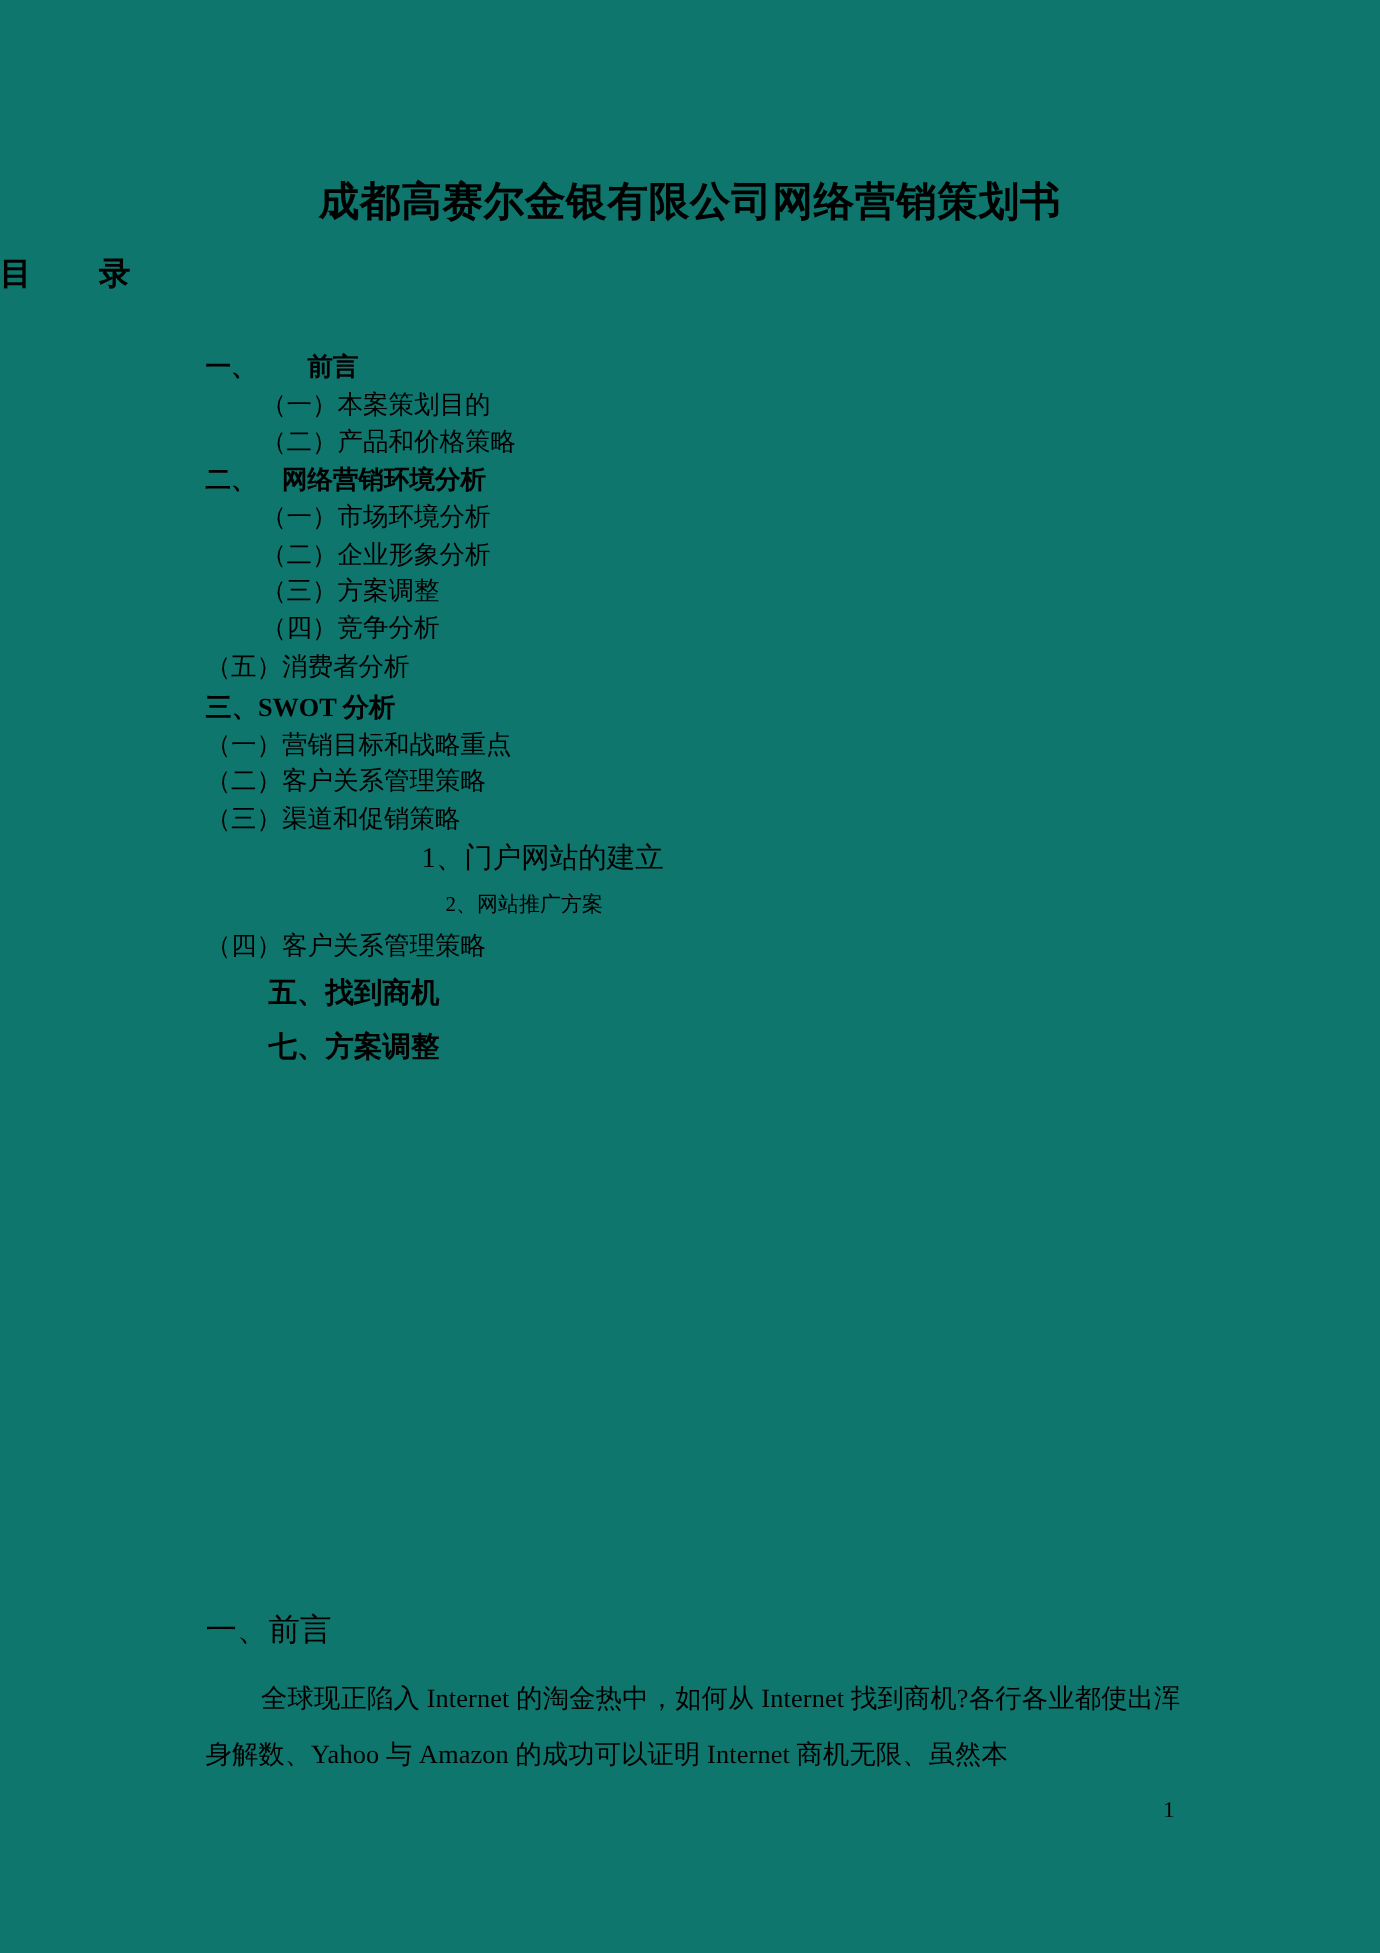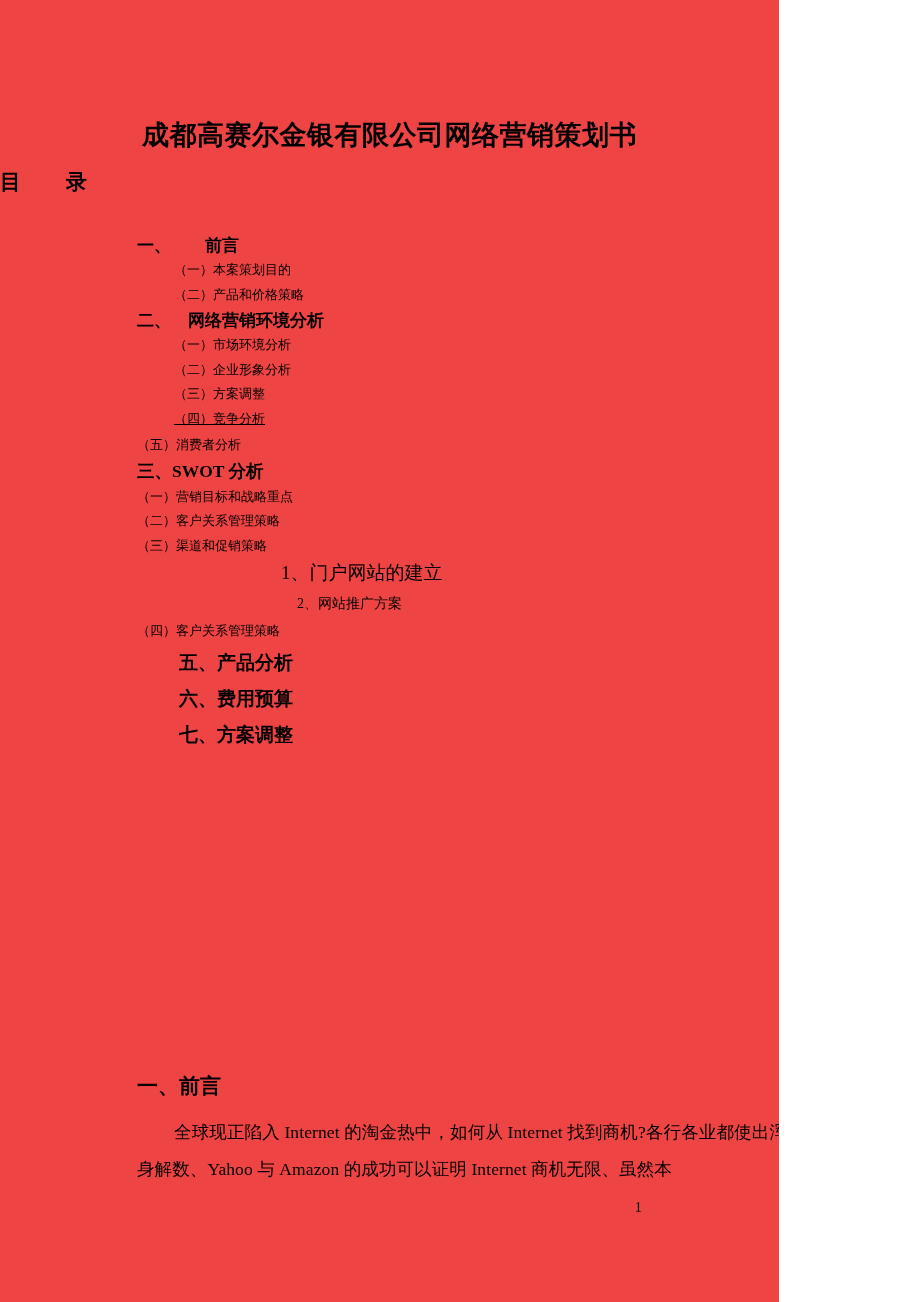--- a/index.html
+++ b/index.html
@@ -6,23 +6,23 @@
     margin: 0;
     padding: 0;
     background: #ffffff;
   }
   body {
     font-family: "Liberation Serif", "DejaVu Serif", serif;
     color: #000000;
   }
   .page {
     position: relative;
-    width: 779px;
+    width: 920px;
     height: 1302px;
-    background: #ef4444;
+    background: #0f766e;
     overflow: hidden;
     box-sizing: border-box;
   }
 
   
   .doc-title {
     position: absolute;
     left: 0;
     right: 0;
     top: 118px;
@@ -65,21 +65,21 @@
   }
   .toc-line.swot {
     font-family: "Liberation Serif", "DejaVu Serif", serif;
     font-weight: bold;
     font-size: 17.5px;
     line-height: 27px;
   }
   .toc-line.sub {
     font-family: "Liberation Serif", "DejaVu Serif", serif;
     font-weight: normal;
-    font-size: 13px;
+    font-size: 17px;
     line-height: 24.5px;
   }
   .toc-line.sub-indent { padding-left: 37px; }
   .toc-line.sub-flush  { padding-left: 0px; }
   .toc-line.num1 {
     font-family: "Liberation Serif", "DejaVu Serif", serif;
     font-size: 19px;
     padding-left: 144px;
     line-height: 30px;
   }
@@ -89,29 +89,29 @@
     padding-left: 160px;
     line-height: 31px;
   }
   .toc-line.big {
     font-family: "DejaVu Sans", "Liberation Sans", sans-serif;
     font-weight: bold;
     font-size: 19px;
     padding-left: 42px;
     line-height: 36px;
   }
-  .toc-line.sp-after-four { margin-bottom: 2px; text-decoration: underline; }
+  .toc-line.sp-after-four { margin-bottom: 2px; }
 
   
   .body-heading {
     position: absolute;
     left: 137px;
     top: 1072px;
     font-family: "DejaVu Sans", "Liberation Sans", sans-serif;
-    font-weight: bold;
+    font-weight: normal;
     font-size: 21px;
     line-height: 28px;
     white-space: pre;
   }
   .body-para {
     position: absolute;
     left: 137px;
     top: 1114px;
     width: 650px;
     font-family: "Liberation Serif", "DejaVu Serif", serif;
@@ -150,22 +150,21 @@
       <div class="toc-line sub sub-indent">（三）方案调整</div>
       <div class="toc-line sub sub-indent sp-after-four">（四）竞争分析</div>
       <div class="toc-line sub sub-flush">（五）消费者分析</div>
       <div class="toc-line swot">三、SWOT 分析</div>
       <div class="toc-line sub sub-flush">（一）营销目标和战略重点</div>
       <div class="toc-line sub sub-flush">（二）客户关系管理策略</div>
       <div class="toc-line sub sub-flush">（三）渠道和促销策略</div>
       <div class="toc-line num1">1、门户网站的建立</div>
       <div class="toc-line num2">2、网站推广方案</div>
       <div class="toc-line sub sub-flush">（四）客户关系管理策略</div>
-      <div class="toc-line big">五、产品分析</div>
-      <div class="toc-line big">六、费用预算</div>
+      <div class="toc-line big">五、找到商机</div>
       <div class="toc-line big">七、方案调整</div>
     </div>
 
   <div class="body-heading">一、前言</div>
 
   <div class="body-para">全球现正陷入 Internet 的淘金热中，如何从 Internet 找到商机?各行各业都使出浑身解数、Yahoo 与 Amazon 的成功可以证明 Internet 商机无限、虽然本</div>
 
   <div class="page-number">1</div>
 
 </div>

